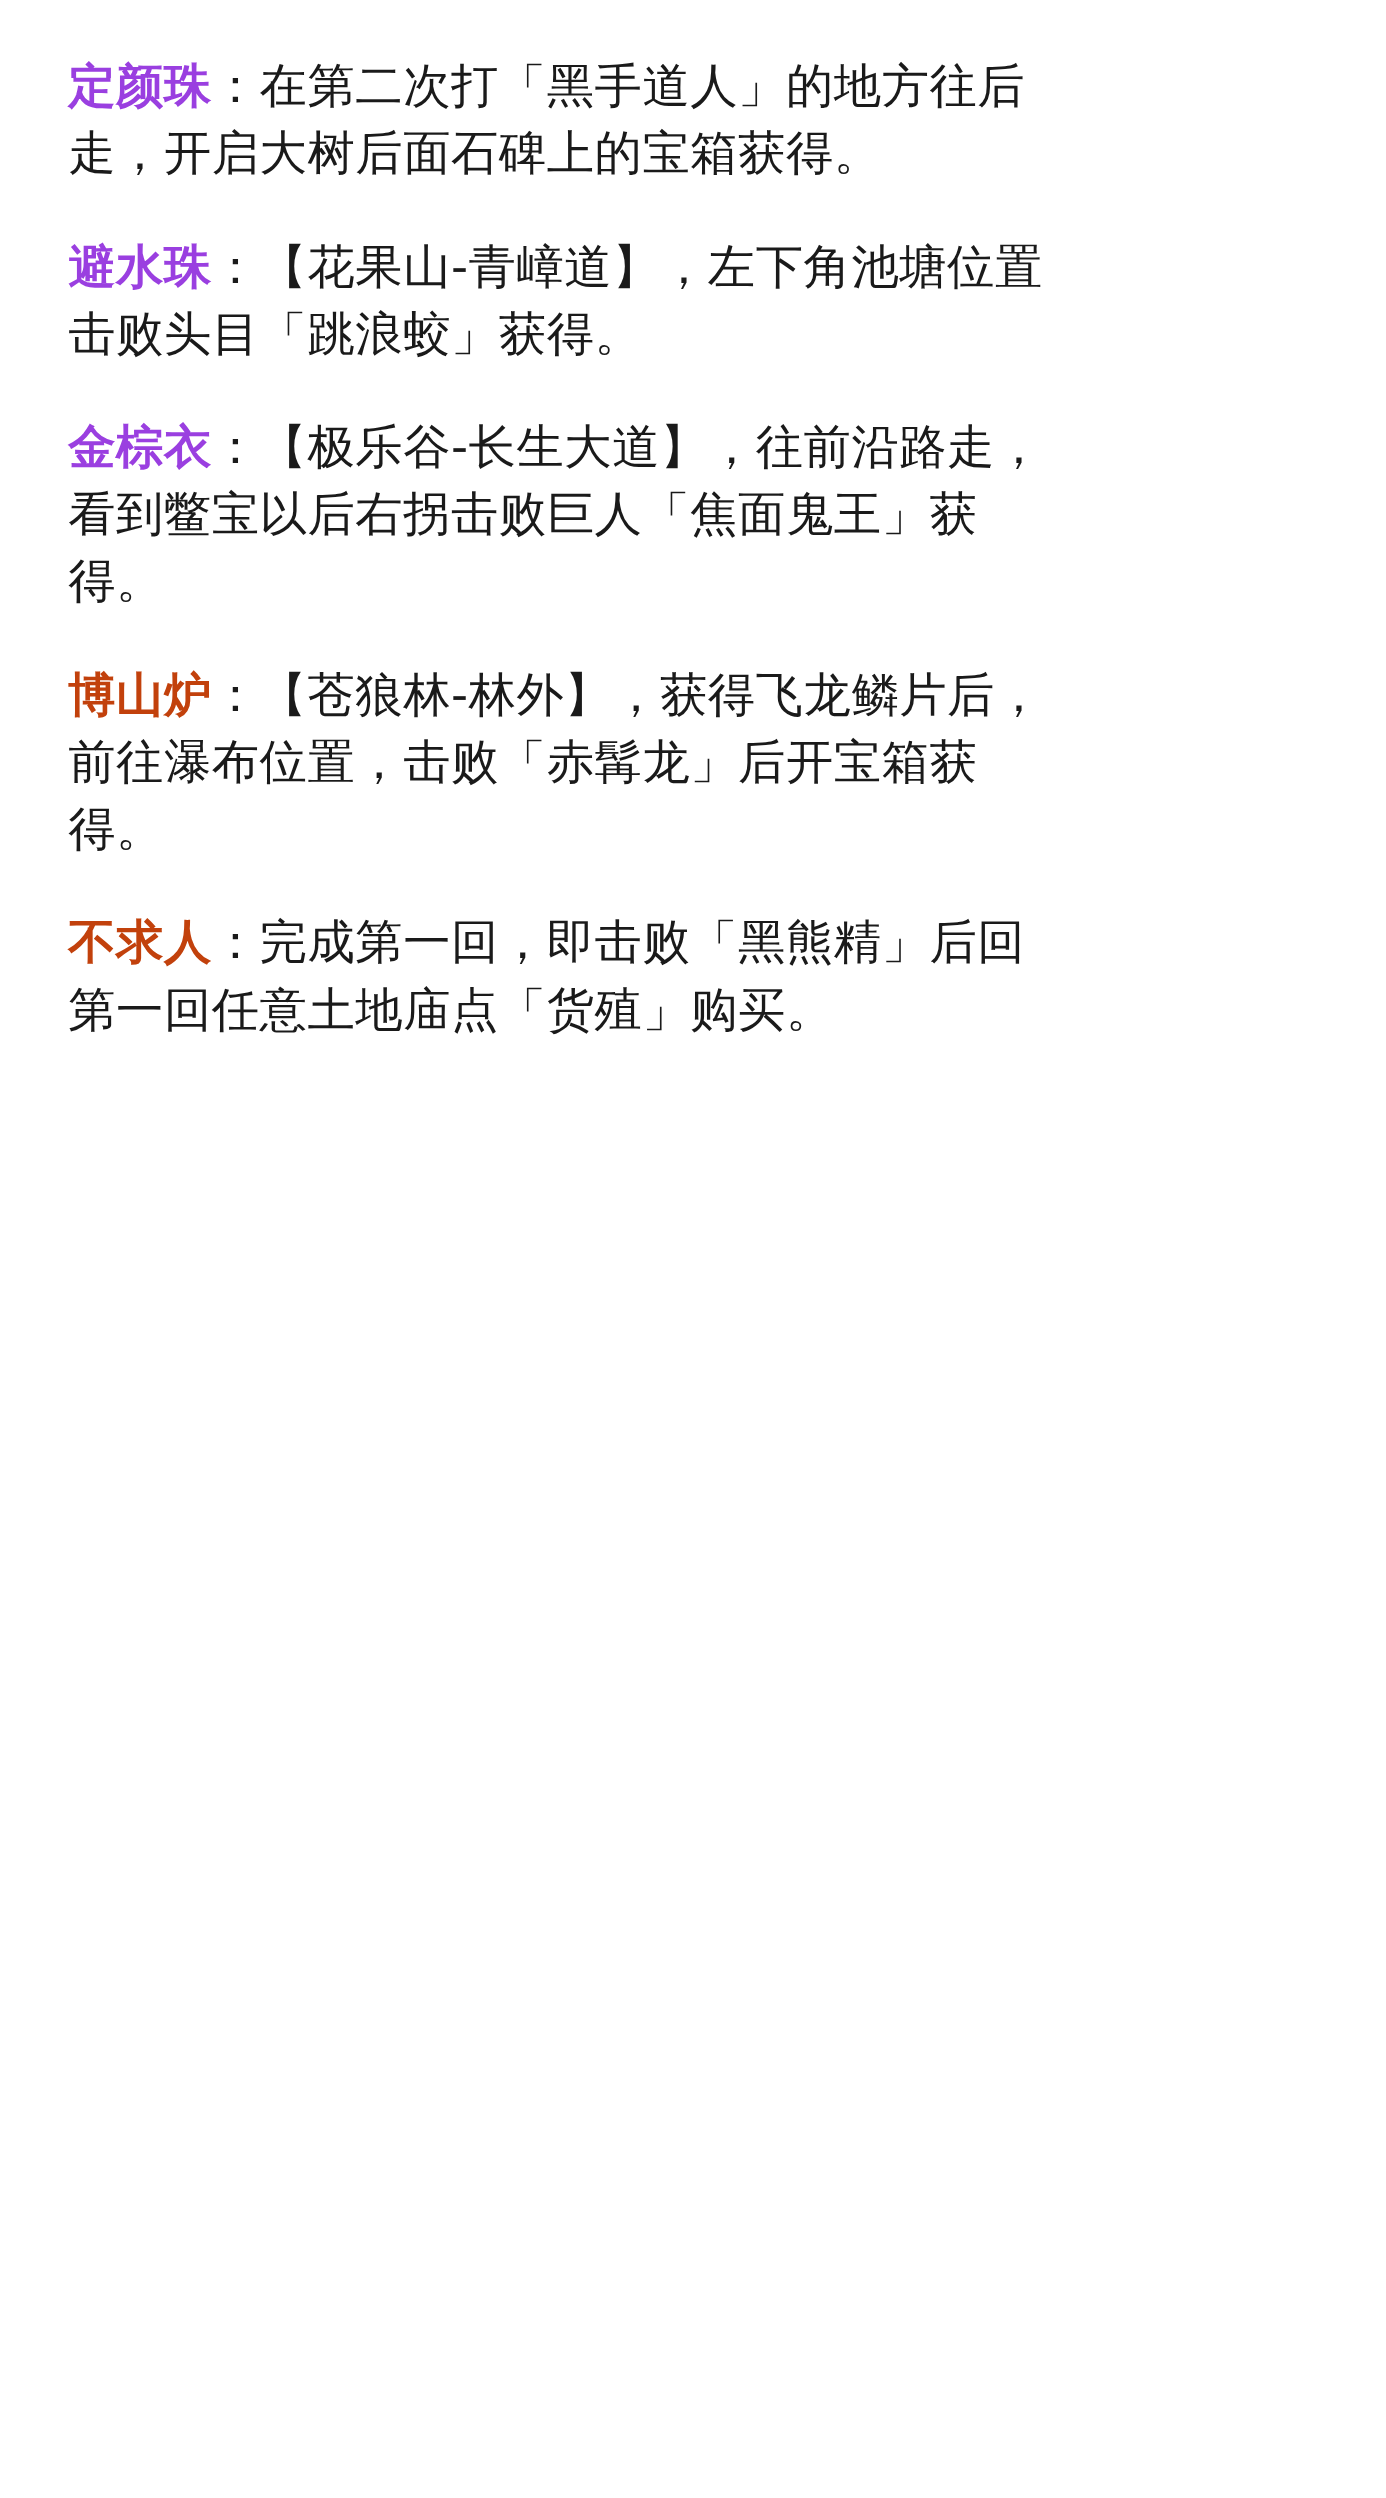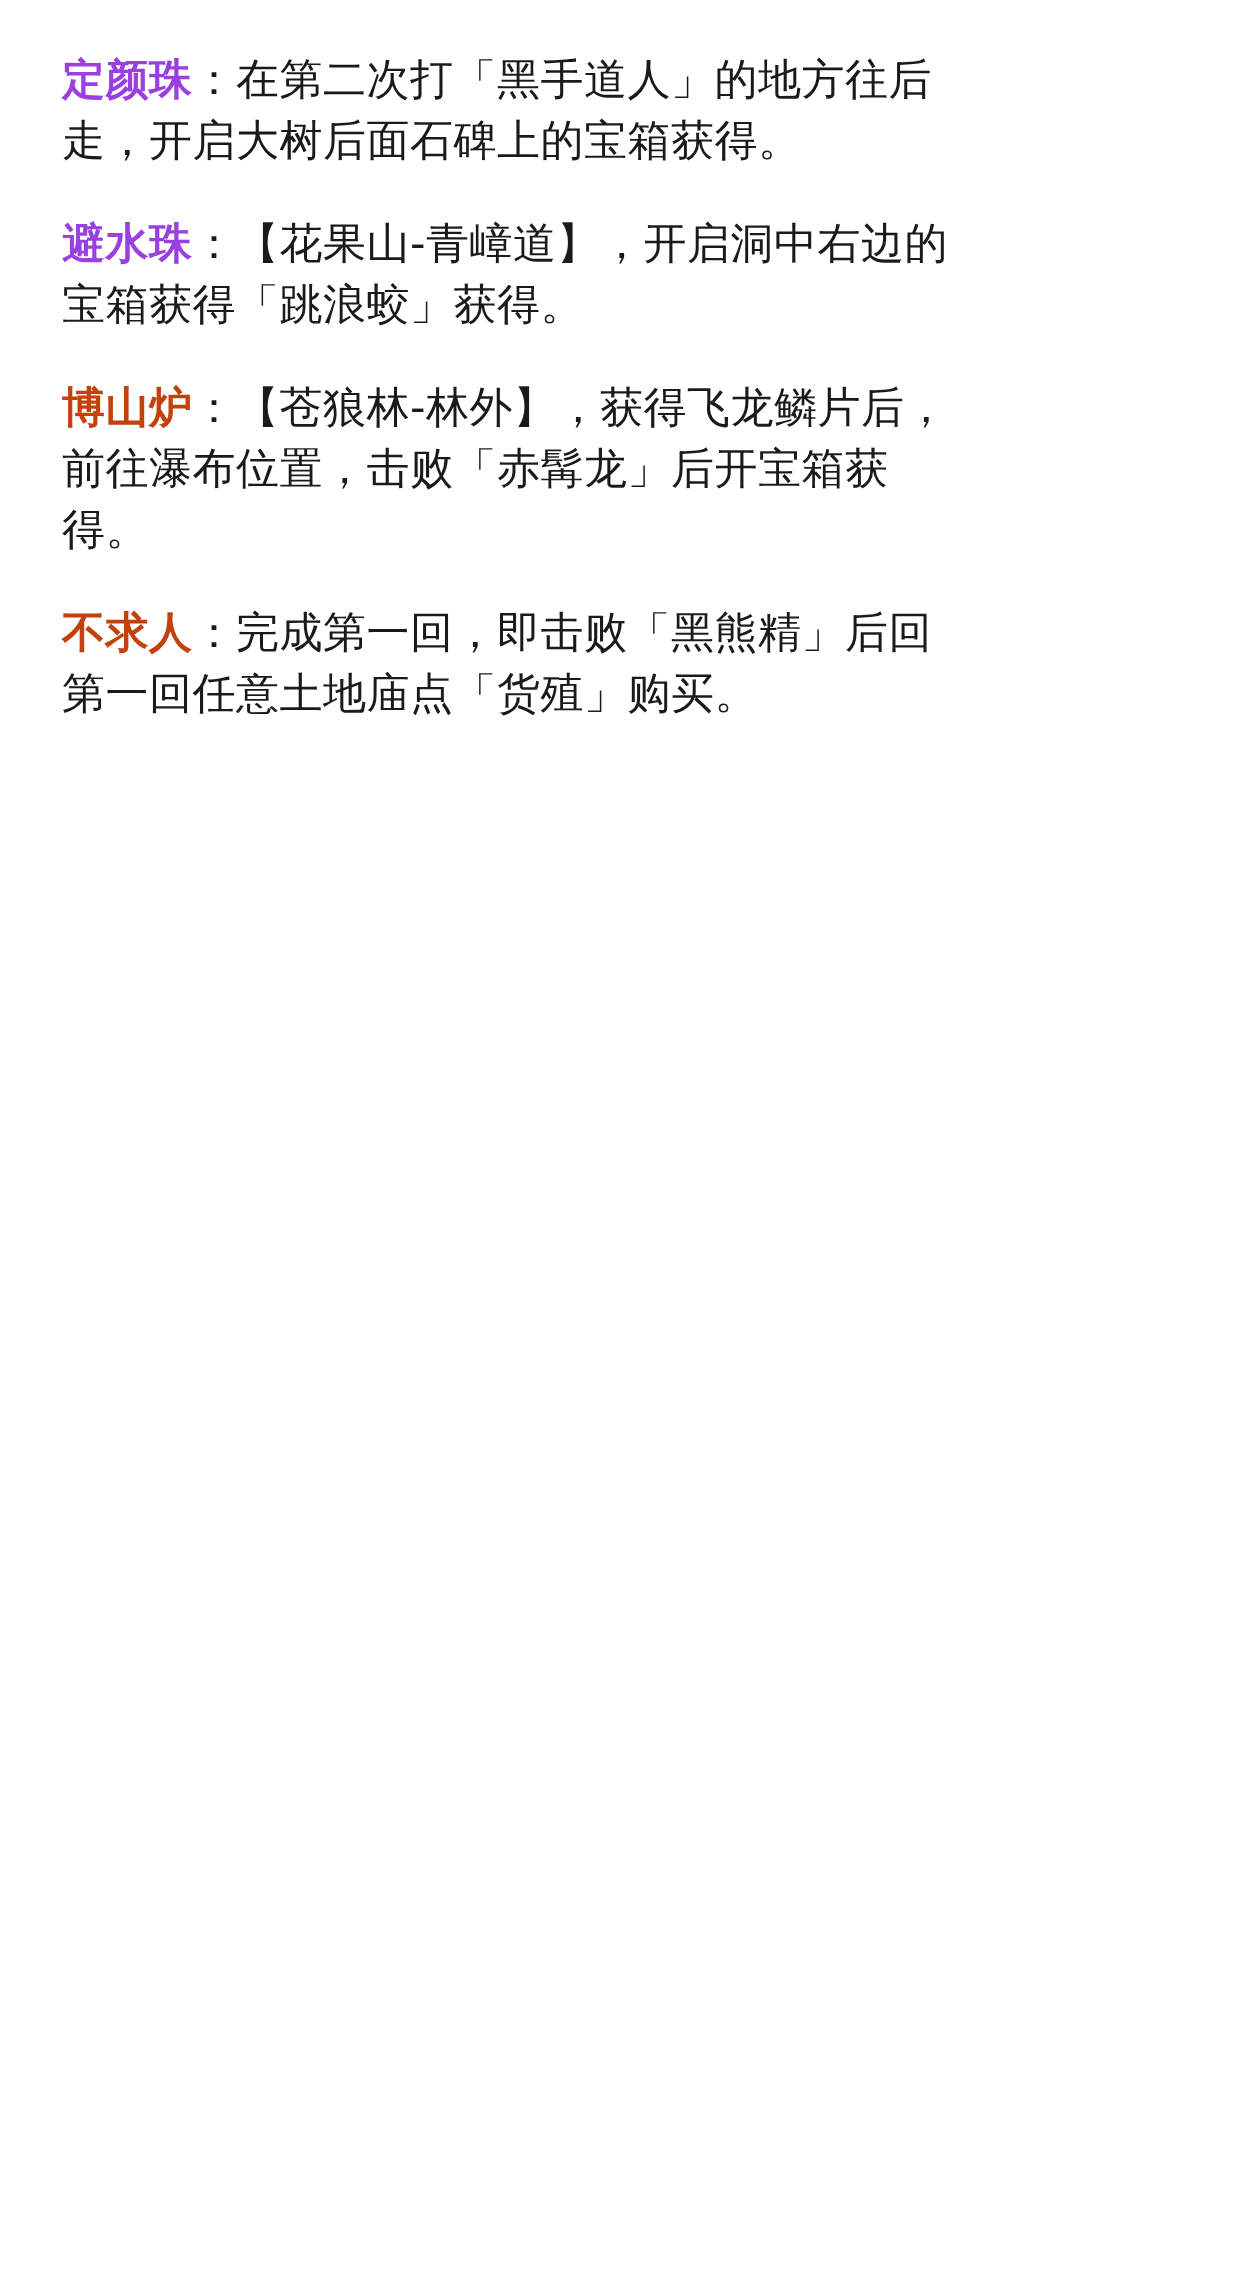--- a/index.html
+++ b/index.html
@@ -55,24 +55,27 @@
 <body>
 
 <div class="page">
 
   <div class="entry">
     <p><span class="name name-purple">定颜珠</span><span class="colon">：</span><span class="body-text">在第二次打「黑手道人」的地方往后走，开启大树后面石碑上的宝箱获得。</span></p>
   </div>
 
 
   <div class="entry">
-    <p><span class="name name-purple">避水珠</span><span class="colon">：</span><span class="body-text">【花果山-青嶂道】，开启洞中右边的宝箱获得「跳浪蛟」获得。</span></p>
+    <p><span class="name name-purple">避水珠</span><span class="colon">：</span><span class="body-text">【花果山-青嶂道】，左下角池塘位置击败头目「跳浪蛟」获得。</span></p>
   </div>
 
 
+  <div class="entry">
+    <p><span class="name name-purple">金棕衣</span><span class="colon">：</span><span class="body-text">【极乐谷-长生大道】，往前沿路走，看到鳖宝以后右拐击败巨人「焦面鬼王」获得。</span></p>
+  </div>
 
   <div class="entry">
     <p><span class="name name-blue">博山炉</span><span class="colon">：</span><span class="body-text">【苍狼林-林外】，获得飞龙鳞片后，前往瀑布位置，击败「赤髯龙」后开宝箱获得。</span></p>
   </div>
 
   <div class="entry">
     <p><span class="name name-blue">不求人</span><span class="colon">：</span><span class="body-text">完成第一回，即击败「黑熊精」后回第一回任意土地庙点「货殖」购买。</span></p>
   </div>
 
 

